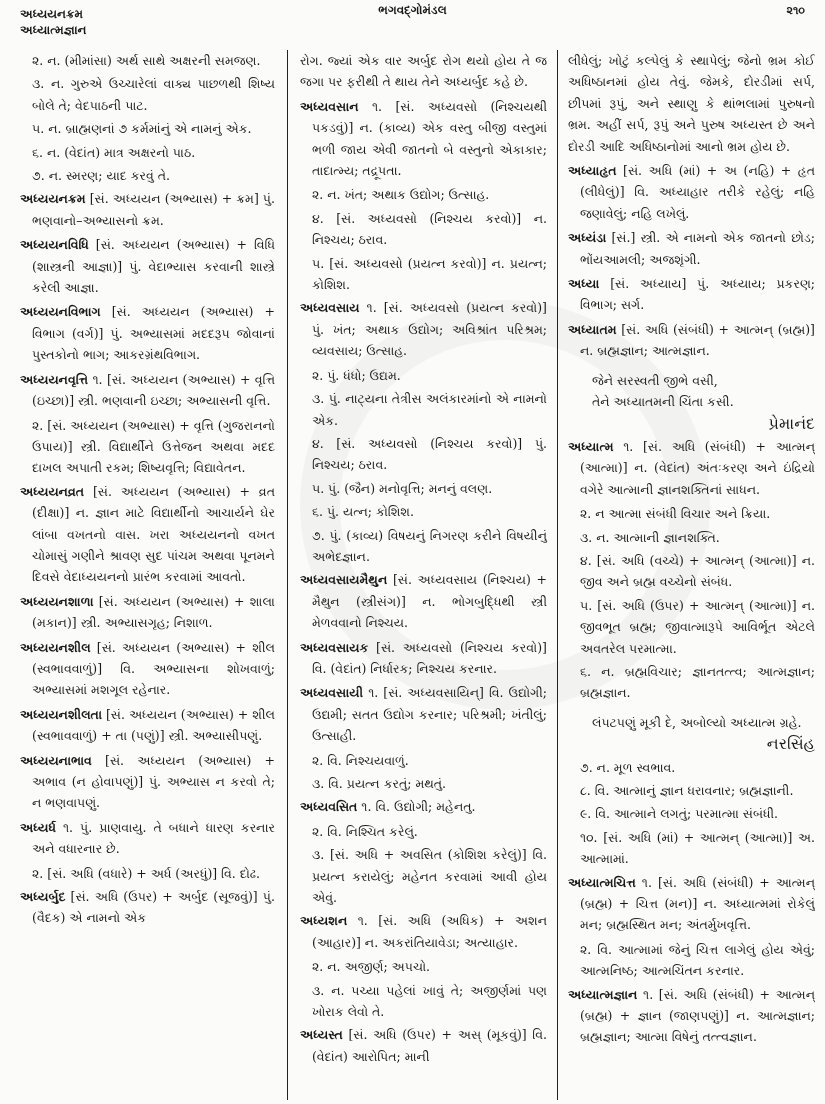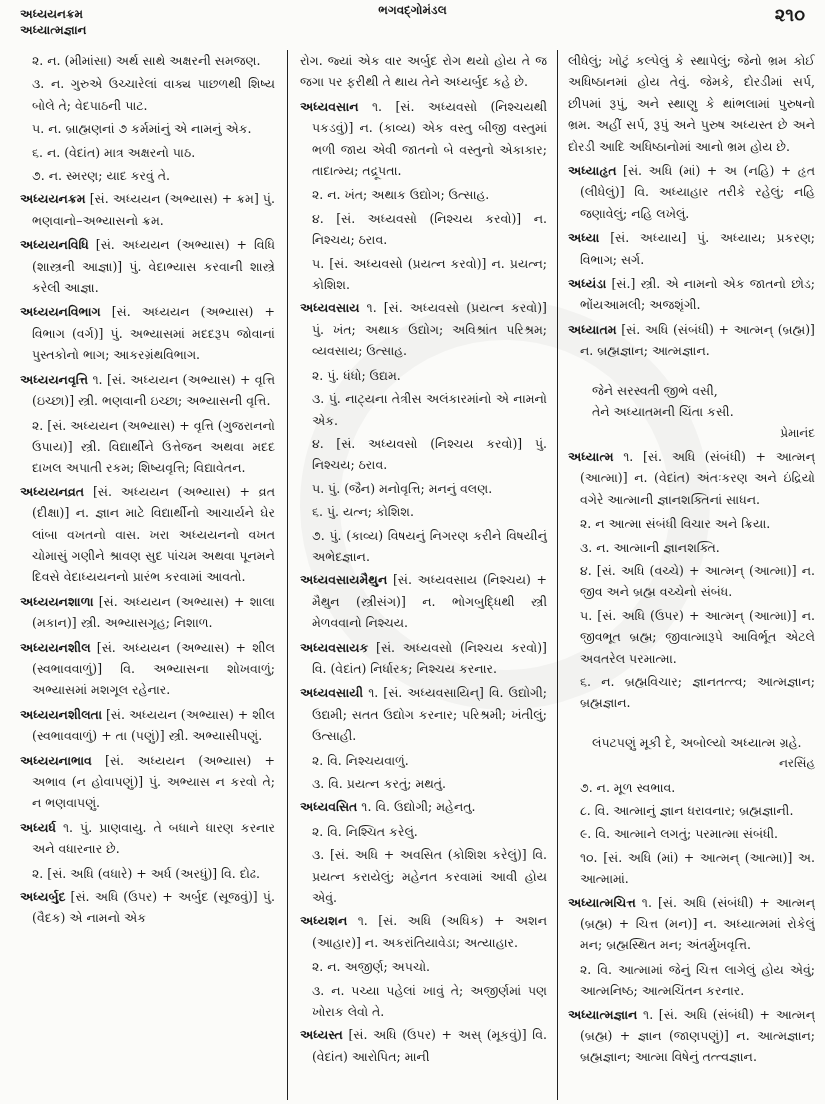--- a/index.html
+++ b/index.html
@@ -7,33 +7,33 @@
     width: 825px; height: 1104px; overflow: hidden;
     background: #fbfbf9; color: #1a1a1a;
     font-family: "DejaVu Serif", serif;
     position: relative;
   }
   .header { position: absolute; top: 0; left: 0; width: 825px; height: 52px; }
   .guide { position: absolute; left: 20px; font-weight: bold; font-size: 12px; line-height: 16px; }
   .guide.top { top: 6px; }
   .guide.bottom { top: 22px; }
   .running-title { position: absolute; left: 0; width: 825px; text-align: center; top: 3px; font-weight: bold; font-size: 12px; }
-  .page-number { position: absolute; right: 20px; top: 4px; font-weight: bold; font-size: 18px; }
+  .page-number { position: absolute; right: 20px; top: 4px; font-weight: bold; font-size: 11px; }
 
   .columns { position: absolute; top: 50px; left: 20px; width: 795px; height: 1050px; display: flex; }
   .col { overflow: hidden; font-size: 12.5px; line-height: 21.4px; text-align: justify; }
   .col1 { width: 258px; padding-right: 12px; border-right: 1.5px solid #222; }
   .col2 { width: 250px; padding: 0 10px 0 12px; border-right: 1.5px solid #222; }
   .col3 { width: 250px; padding-left: 10px; }
   .entry { margin: 0 0 3px 0; padding-left: 12px; text-indent: -12px; }
   .sub { margin: 0 0 2px 12px; }
   .cont { margin: 0 0 3px 0; }
   .hw { font-weight: bold; margin-top: 16px; }
-  .quote { margin: 18px 0 2px 24px; text-indent: 0; }
-  .attr { text-align: right; font-size: 12px; }
+  .quote { margin: 8px 0 2px 24px; text-indent: 0; }
+  .attr { text-align: right; font-size: 16px; }
   .watermark {
     position: absolute; left: 300px; top: 300px; width: 330px; height: 330px;
     border-radius: 50%; border: 40px solid rgba(0,0,0,0.035);
     pointer-events: none;
   }
 </style>
 </head>
 <body>
 
 <div class="watermark"></div>
@@ -95,22 +95,22 @@
         <div class="entry"><span class="hw">અધ્યશન</span><span> ૧. [સં. અધિ (અધિક) + અશન (આહાર)] ન. અકરાંતિયાવેડા; અત્યાહાર.</span></div>
         <div class="sub">૨. ન. અજીર્ણ; અપચો.</div>
         <div class="sub">૩. ન. પચ્યા પહેલાં ખાવું તે; અજીર્ણમાં પણ ખોરાક લેવો તે.</div>
         <div class="entry"><span class="hw">અધ્યસ્ત</span><span> [સં. અધિ (ઉપર) + અસ્ (મૂકવું)] વિ. (વેદાંત) આરોપિત; માની</span></div>
       </div>
   </div>
   <div class="col col3">
     <div class="cont">લીધેલું; ખોટું કલ્પેલું કે સ્થાપેલું; જેનો ભ્રમ કોઈ અધિષ્ઠાનમાં હોય તેવું. જેમકે, દોરડીમાં સર્પ, છીપમાં રૂપું, અને સ્થાણુ કે થાંભલામાં પુરુષનો ભ્રમ. અહીં સર્પ, રૂપું અને પુરુષ અધ્યસ્ત છે અને દોરડી આદિ અધિષ્ઠાનોમાં આનો ભ્રમ હોય છે.</div>
     <div id="c3entries">
         <div class="entry"><span class="hw">અધ્યાહૃત</span><span> [સં. અધિ (માં) + અ (નહિ) + હૃત (લીધેલું)] વિ. અધ્યાહાર તરીકે રહેલું; નહિ જણાવેલું; નહિ લખેલું.</span></div>
+        <div class="entry"><span class="hw">અધ્યંડા</span><span> [સં.] સ્ત્રી. એ નામનો એક જાતનો છોડ; ભોંયઆમલી; અજશૃંગી.</span></div>
         <div class="entry"><span class="hw">અધ્યા</span><span> [સં. અધ્યાય] પું. અધ્યાય; પ્રકરણ; વિભાગ; સર્ગ.</span></div>
-        <div class="entry"><span class="hw">અધ્યંડા</span><span> [સં.] સ્ત્રી. એ નામનો એક જાતનો છોડ; ભોંયઆમલી; અજશૃંગી.</span></div>
         <div class="entry"><span class="hw">અધ્યાતમ</span><span> [સં. અધિ (સંબંધી) + આત્મન્ (બ્રહ્મ)] ન. બ્રહ્મજ્ઞાન; આત્મજ્ઞાન.</span></div>
         <div class="quote">
           <div style="white-space: pre-line;">જેને સરસ્વતી જીભે વસી,
 તેને અધ્યાતમની ચિંતા કસી.</div>
           <div class="attr">પ્રેમાનંદ</div>
         </div>
         <div class="entry"><span class="hw">અધ્યાત્મ</span><span> ૧. [સં. અધિ (સંબંધી) + આત્મન્ (આત્મા)] ન. (વેદાંત) અંતઃકરણ અને ઇંદ્રિયો વગેરે આત્માની જ્ઞાનશક્તિનાં સાધન.</span></div>
         <div class="sub">૨. ન આત્મા સંબંધી વિચાર અને ક્રિયા.</div>
         <div class="sub">૩. ન. આત્માની જ્ઞાનશક્તિ.</div>
         <div class="sub">૪. [સં. અધિ (વચ્ચે) + આત્મન્ (આત્મા)] ન. જીવ અને બ્રહ્મ વચ્ચેનો સંબંધ.</div>

